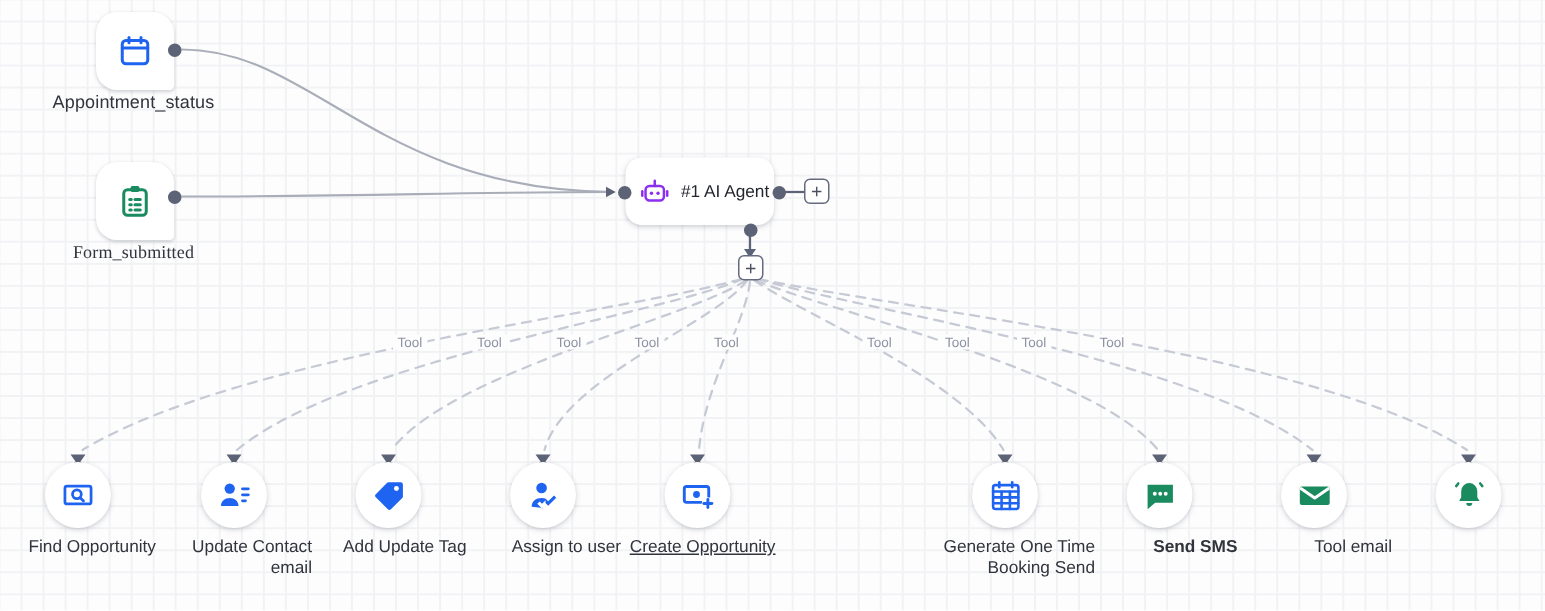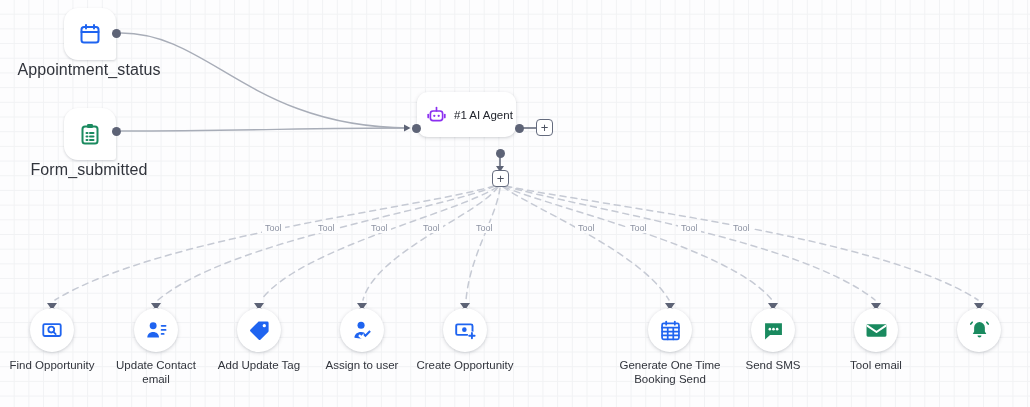--- a/index.html
+++ b/index.html
@@ -34,39 +34,39 @@
     width: 52px; height: 52px;
     background: #ffffff;
     border-radius: 14px 14px 3px 14px;
     box-shadow: 0 1px 3px rgba(16,24,40,.12), 0 1px 2px rgba(16,24,40,.07);
     display: flex;
     align-items: center;
     justify-content: center;
   }
   .trigger-label {
     position: absolute;
-    font-size: 16px;
+    font-size: 12px;
     color: #31343c;
     white-space: nowrap;
     text-align: center;
     letter-spacing: .1px;
   }
 
   
   .port {
     position: absolute;
     width: 9px; height: 9px;
     border-radius: 50%;
     background: #5d6376;
   }
 
   
   .agent {
     position: absolute;
-    left: 417px; top: 92px;
+    left: 417px; top: 105px;
     width: 99px; height: 45px;
     background: #ffffff;
     border-radius: 11px;
     box-shadow: 0 1px 4px rgba(16,24,40,.13), 0 1px 2px rgba(16,24,40,.07);
     display: flex;
     align-items: center;
     gap: 7px;
     padding-left: 9px;
     box-sizing: border-box;
     text-align: right;
@@ -103,21 +103,21 @@
     background: #ffffff;
     box-shadow: 0 1px 4px rgba(16,24,40,.14), 0 1px 2px rgba(16,24,40,.08);
     display: flex;
     align-items: center;
     justify-content: center;
   }
   .tool-label {
     position: absolute;
     font-size: 11.5px;
     color: #31343c;
-    text-align: center;
+    text-align: right;
     line-height: 14px;
     white-space: pre-line;
   }
 
   .edge-tool-label {
     position: absolute;
     font-size: 9px;
     color: #8d93a3;
     background: #fdfdfe;
     padding: 0 3px;
@@ -215,21 +215,21 @@
         <line x1="8.5" y1="11" x2="9.5" y2="11"></line>
         <line x1="12" y1="11" x2="15.5" y2="11"></line>
         <line x1="8.5" y1="14.5" x2="9.5" y2="14.5"></line>
         <line x1="12" y1="14.5" x2="15.5" y2="14.5"></line>
         <line x1="8.5" y1="18" x2="9.5" y2="18"></line>
         <line x1="12" y1="18" x2="15.5" y2="18"></line>
       </svg>
     </span>
   </div>
   <div class="port" style="left:112px; top:127px;"></div>
-  <div class="trigger-label" style="left:0px; top:161px; width:178px;">Form_submitted</div>
+  <div class="trigger-label" style="left:0px; top:161px; width:178px;font-family:Liberation Serif, serif;">Form_submitted</div>
 
   <div class="agent">
     <span>
       <svg width="21" height="21" viewBox="0 0 24 24" fill="none" stroke="#8b2ff0" stroke-width="1.9" stroke-linecap="round" stroke-linejoin="round">
         <rect x="5" y="8" width="14" height="11" rx="3"></rect>
         <circle cx="9.5" cy="13.5" r="1.3" fill="#8b2ff0" stroke="none"></circle>
         <circle cx="14.5" cy="13.5" r="1.3" fill="#8b2ff0" stroke="none"></circle>
         <line x1="12" y1="4" x2="12" y2="8"></line>
         <line x1="2.5" y1="12" x2="2.5" y2="15.5"></line>
         <line x1="21.5" y1="12" x2="21.5" y2="15.5"></line>
@@ -307,21 +307,21 @@
     <span>
       <svg width="23" height="23" viewBox="0 0 24 24" fill="none" stroke="#1f64f0" stroke-width="2" stroke-linecap="round" stroke-linejoin="round">
         <rect x="2.3" y="5.6" width="17" height="11" rx="1.6"></rect>
         <circle cx="10.8" cy="11.1" r="2.4" fill="#1f64f0" stroke="none"></circle>
         <circle cx="18.7" cy="17.4" r="4.3" fill="#ffffff" stroke="none"></circle>
         <line x1="18.7" y1="14.6" x2="18.7" y2="20.2"></line>
         <line x1="15.9" y1="17.4" x2="21.5" y2="17.4"></line>
       </svg>
     </span>
   </div>
-  <div class="tool-label" style="left:413px; top:358px; width:104px;">Create Opportunity</div>
+  <div class="tool-label" style="left:413px; top:358px; width:104px;text-decoration:underline;">Create Opportunity</div>
 
   <div class="tool-node" style="left:648px; top:308px;">
     <span>
       <svg width="23" height="23" viewBox="0 0 24 24" fill="none" stroke="#1f64f0" stroke-width="1.8" stroke-linecap="round">
         <rect x="3.2" y="4.6" width="17.6" height="16.6" rx="1.6"></rect>
         <line x1="3.2" y1="9" x2="20.8" y2="9"></line>
         <line x1="7.5" y1="2.6" x2="7.5" y2="6"></line>
         <line x1="16.5" y1="2.6" x2="16.5" y2="6"></line>
         <line x1="9.1" y1="9.2" x2="9.1" y2="21.2"></line>
         <line x1="14.9" y1="9.2" x2="14.9" y2="21.2"></line>
@@ -336,21 +336,21 @@
   <div class="tool-node" style="left:751px; top:308px;">
     <span>
       <svg width="23" height="23" viewBox="0 0 24 24" fill="#1a8a5f">
         <path d="M3.2 4.4h17.6v12.4H8.4L3.2 21.4z"></path>
         <circle cx="8.2" cy="10.6" r="1.35" fill="#ffffff"></circle>
         <circle cx="12" cy="10.6" r="1.35" fill="#ffffff"></circle>
         <circle cx="15.8" cy="10.6" r="1.35" fill="#ffffff"></circle>
       </svg>
     </span>
   </div>
-  <div class="tool-label" style="left:721px; top:358px; width:104px;">Send SMS</div>
+  <div class="tool-label" style="left:721px; top:358px; width:104px;font-weight:bold;">Send SMS</div>
 
   <div class="tool-node" style="left:854px; top:308px;">
     <span>
       <svg width="23" height="23" viewBox="0 0 24 24" fill="#1a8a5f">
         <path d="M3 5.6h18a1.4 1.4 0 0 1 1.4 1.4v10a1.4 1.4 0 0 1-1.4 1.4H3A1.4 1.4 0 0 1 1.6 17V7A1.4 1.4 0 0 1 3 5.6z"></path>
         <path d="M2.6 7.1 12 13.6l9.4-6.5" fill="none" stroke="#ffffff" stroke-width="2.1" stroke-linecap="round" stroke-linejoin="round"></path>
       </svg>
     </span>
   </div>
   <div class="tool-label" style="left:824px; top:358px; width:104px;">Tool email</div>

